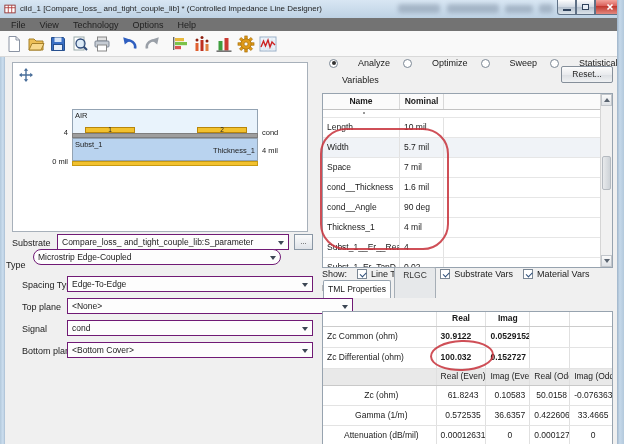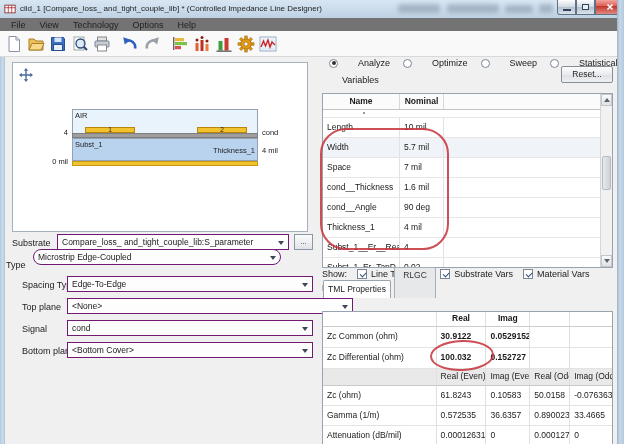--- a/index.html
+++ b/index.html
@@ -105,21 +105,21 @@
     border:1px solid #97a3af;border-bottom:none;box-sizing:border-box;overflow:hidden;}
   .erow{display:flex;border-bottom:1px solid #e3e3e3;}
   .ecell{box-sizing:border-box;font-size:8.5px;white-space:nowrap;overflow:hidden;border-right:1px solid #e0e0e0;padding-left:4px;}
   .ec0{width:114px;} .ec1{width:50px;} .ec2{width:44px;} .ec3{width:40px;} .ec4{width:42px;border-right:none;}
   .ehead1{height:14px;border-bottom:1px solid #cccccc;}
   .ehead1 .ecell{line-height:13px;font-weight:bold;text-align:center;padding-left:0;}
   .ecommon{height:20px;} .ecommon .ecell{line-height:19px;}
   .ecommon .bold{font-weight:bold;}
   .ehead2{height:16px;background:#e9e9e9;border-bottom:1px solid #c9c9c9;}
   .ehead2 .ecell{line-height:15px;color:#222;}
-  .emode{height:19px;} .emode .ecell{line-height:18px;}
+  .emode{height:19px;} .emode .ecell{line-height:18px;text-align:center;}
 
   .anno{position:absolute;border:2.5px solid rgba(199,48,58,.85);pointer-events:none;}
   .anno-rect{left:320px;top:128px;width:125px;height:118px;border-radius:26px;}
   .anno-ellipse{left:430px;top:340px;width:60px;height:27px;border-radius:50%;transform:rotate(-2deg);}
 </style>
 </head>
 <body>
 
 <div id="app">
 
@@ -441,21 +441,21 @@
       <div class="ecell ec0">Zc (ohm)</div>
       <div class="ecell ec1">61.8243</div>
       <div class="ecell ec2">0.10583</div>
       <div class="ecell ec3">50.0158</div>
       <div class="ecell ec4">-0.0763633</div>
     </div>
     <div class="erow emode">
       <div class="ecell ec0">Gamma (1/m)</div>
       <div class="ecell ec1">0.572535</div>
       <div class="ecell ec2">36.6357</div>
-      <div class="ecell ec3">0.890023</div>
+      <div class="ecell ec3">0.422606</div>
       <div class="ecell ec4">33.4665</div>
     </div>
     <div class="erow emode">
       <div class="ecell ec0">Attenuation (dB/mil)</div>
       <div class="ecell ec1">0.000126314</div>
       <div class="ecell ec2">0</div>
       <div class="ecell ec3">0.00012776</div>
       <div class="ecell ec4">0</div>
     </div>
 

